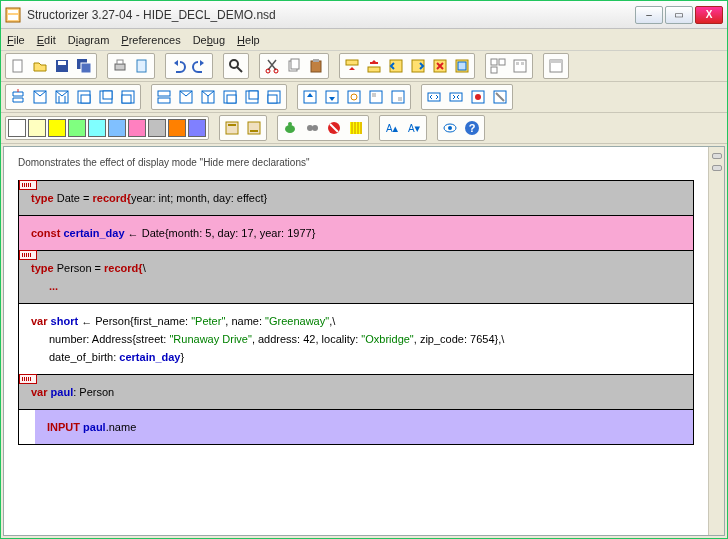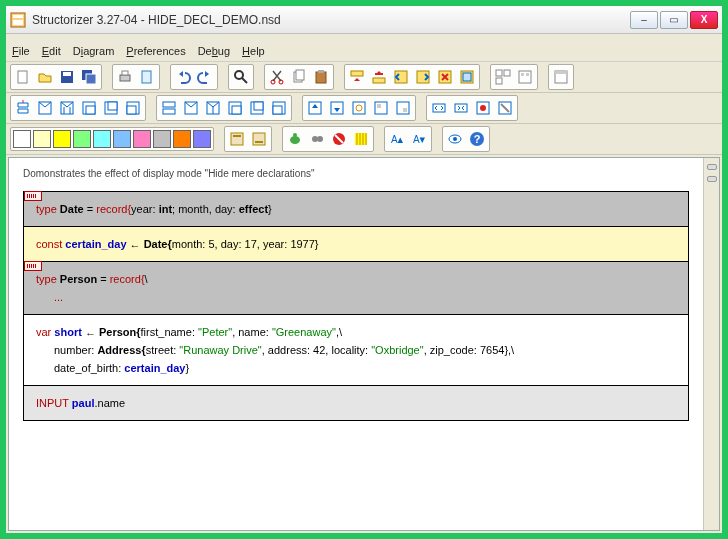--- a/index.html
+++ b/index.html
@@ -1,47 +1,47 @@
 <!DOCTYPE html>
 <html><head>
 <meta charset="utf-8">
 <style>
 * { margin: 0; padding: 0; box-sizing: border-box; font-family: Tahoma, Arial, sans-serif; font-size: 11px; }
 body { background: #fff; width: 728px; height: 539px; overflow: hidden; }
-.window { width: 728px; height: 539px; border: 6px solid #22c55e; background: #ece9d8; display: flex; flex-direction: column; }
+.window { width: 728px; height: 539px; border: 1px solid #22c55e; background: #ece9d8; display: flex; flex-direction: column; }
 .titlebar { height: 28px; background: linear-gradient(#fdfdfd, #e8e8e8); display: flex; align-items: center; padding: 0 4px; border-bottom: 1px solid #c0c0c0; }
 .titlebar .icon { width: 16px; height: 16px; margin-right: 6px; }
 .titlebar .title { flex: 1; font-size: 12px; color: #333; }
 .winbtns { display: flex; gap: 2px; }
 .winbtn { width: 28px; height: 18px; border: 1px solid #9aa; border-radius: 2px; background: linear-gradient(#fff,#dce5f3); display: flex; align-items: center; justify-content: center; font-size: 10px; color: #333; }
 .winbtn.close { background: linear-gradient(#f39,#d22); border-color: #a22; color: #fff; font-weight: bold; }
-.menubar { height: 22px; display: flex; align-items: center; padding: 0 6px; gap: 12px; background: #ece9d8; border-bottom: 1px solid #d0d0c8; margin-top: 6px; }
+.menubar { height: 22px; display: flex; align-items: center; padding: 0 6px; gap: 12px; background: #ece9d8; border-bottom: 1px solid #d0d0c8; }
 .menubar span { font-size: 11px; color: #222; }
 .menubar span u { text-decoration: underline; }
 .toolstrip { border-bottom: 1px solid #cac7b8; background: #ece9d8; padding: 2px 4px; display: flex; flex-wrap: wrap; gap: 2px; align-items: center; }
 .toolgroup { display: flex; border: 1px solid #b0ada0; background: #fdfdfb; padding: 1px; border-radius: 2px; }
 .toolbtn { width: 22px; height: 22px; display: flex; align-items: center; justify-content: center; border: 1px solid transparent; }
 .sep { width: 6px; }
 .colorsw { width: 18px; height: 18px; border: 1px solid #666; margin: 1px; }
 .content { flex: 1; display: flex; background: #fff; border: 1px solid #9aa; margin: 2px; position: relative; overflow: hidden; }
 .canvas { flex: 1; padding: 10px 14px; overflow: auto; background: #fff; }
 .descr { font-size: 10px; color: #444; margin-bottom: 12px; }
 .progtitle { font-size: 13px; font-weight: bold; margin-bottom: 10px; }
 .nsd { border: 1px solid #000; }
 .block { border-bottom: 1px solid #000; padding: 8px 12px; font-size: 12px; line-height: 1.5; position: relative; }
 .block:last-child { border-bottom: none; }
 .bg-grey { background: #c0c0c0; }
-.bg-pink { background: #fef9c3; }
+.bg-pink { background: #f9a8d4; }
 .bg-white { background: #fff; }
-.bg-yellow { background: #e5e5e5; }
+.bg-yellow { background: #c4b5fd; margin-left: 16px; }
 .marker { position: absolute; left: 0; top: -1px; width: 18px; height: 10px; background: #fff0f0; border: 1px solid #b00; }
 .marker::after { content: ""; position: absolute; left: 2px; top: 2px; width: 10px; height: 4px; background: repeating-linear-gradient(90deg,#b00,#b00 1px,transparent 1px,transparent 2px); }
-.kw { color: #b00000; font-weight: normal; }
+.kw { color: #b00000; font-weight: bold; }
 .name { color: #0000c0; font-weight: bold; }
-.plain { color: #000; font-weight: bold; }
+.plain { color: #000; font-weight: normal; }
 .vg { color: #008000; }
 .txt { color: #000; }
 .indent { padding-left: 18px; }
 .rsbar { width: 16px; background: #ece9d8; border-left: 1px solid #cac7b8; display: flex; flex-direction: column; align-items: center; padding-top: 6px; gap: 6px; }
 .rsbar .bump { width: 10px; height: 6px; border: 1px solid #999; border-radius: 2px; background: #ddd; }
 svg { display: block; }
 </style>
 </head>
 <body>
 
@@ -462,20 +462,24 @@
           <span class="kw">type </span><span class="plain">Person</span><span class="txt"> = </span><span class="kw">record{</span><span class="txt">\</span><br>
           <span class="kw indent" style="display:inline-block">...</span>
         </div>
 
         <div class="block bg-white">
           <span class="kw">var </span><span class="name">short</span><span class="txt"> ← </span><span class="plain">Person{</span><span class="txt">first_name: </span><span class="vg">"Peter"</span><span class="txt">, name: </span><span class="vg">"Greenaway"</span><span class="txt">,\</span><br>
           <span class="indent" style="display:inline-block"><span class="txt">number: </span><span class="plain">Address{</span><span class="txt">street: </span><span class="vg">"Runaway Drive"</span><span class="txt">, address: 42, locality: </span><span class="vg">"Oxbridge"</span><span class="txt">, zip_code: 7654},\</span></span><br>
           <span class="indent" style="display:inline-block"><span class="txt">date_of_birth: </span><span class="name">certain_day</span><span class="txt">}</span></span>
         </div>
 
+        <div class="block bg-grey">
+          <div class="marker"></div>
+          <span class="kw">var </span><span class="name">paul</span><span class="txt">: </span><span class="plain">Person</span>
+        </div>
 
         <div class="block bg-yellow">
           <span class="kw">INPUT </span><span class="name">paul</span><span class="txt">.name</span>
         </div>
 
       </div>
     </div>
     <div class="rsbar">
       <div class="bump"></div>
       <div class="bump"></div>

